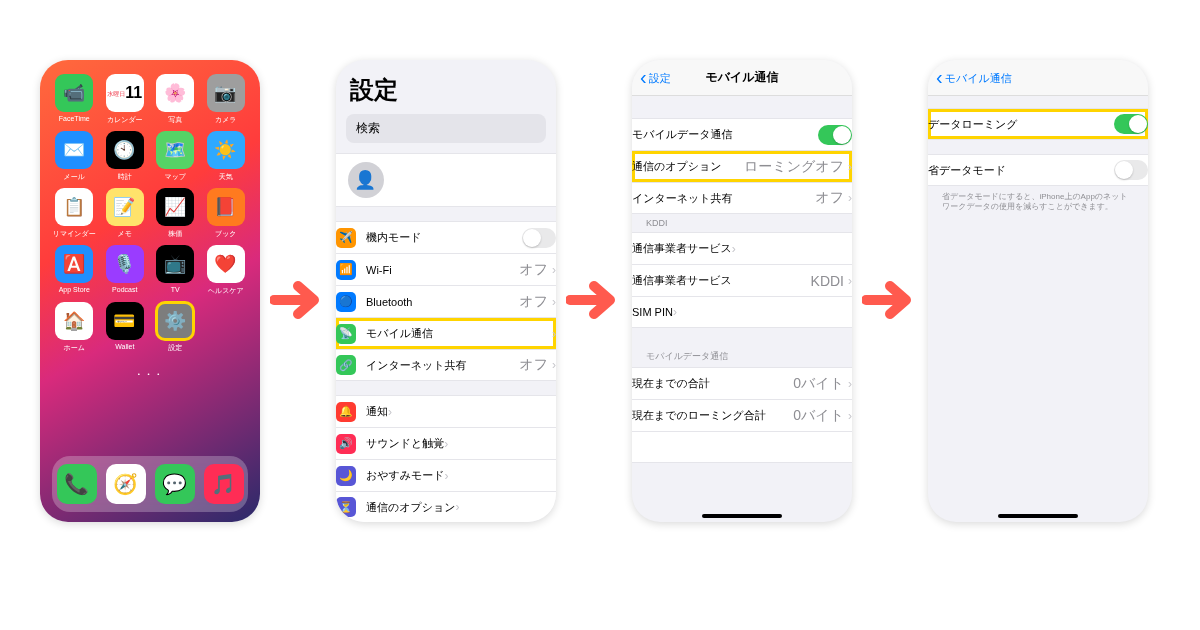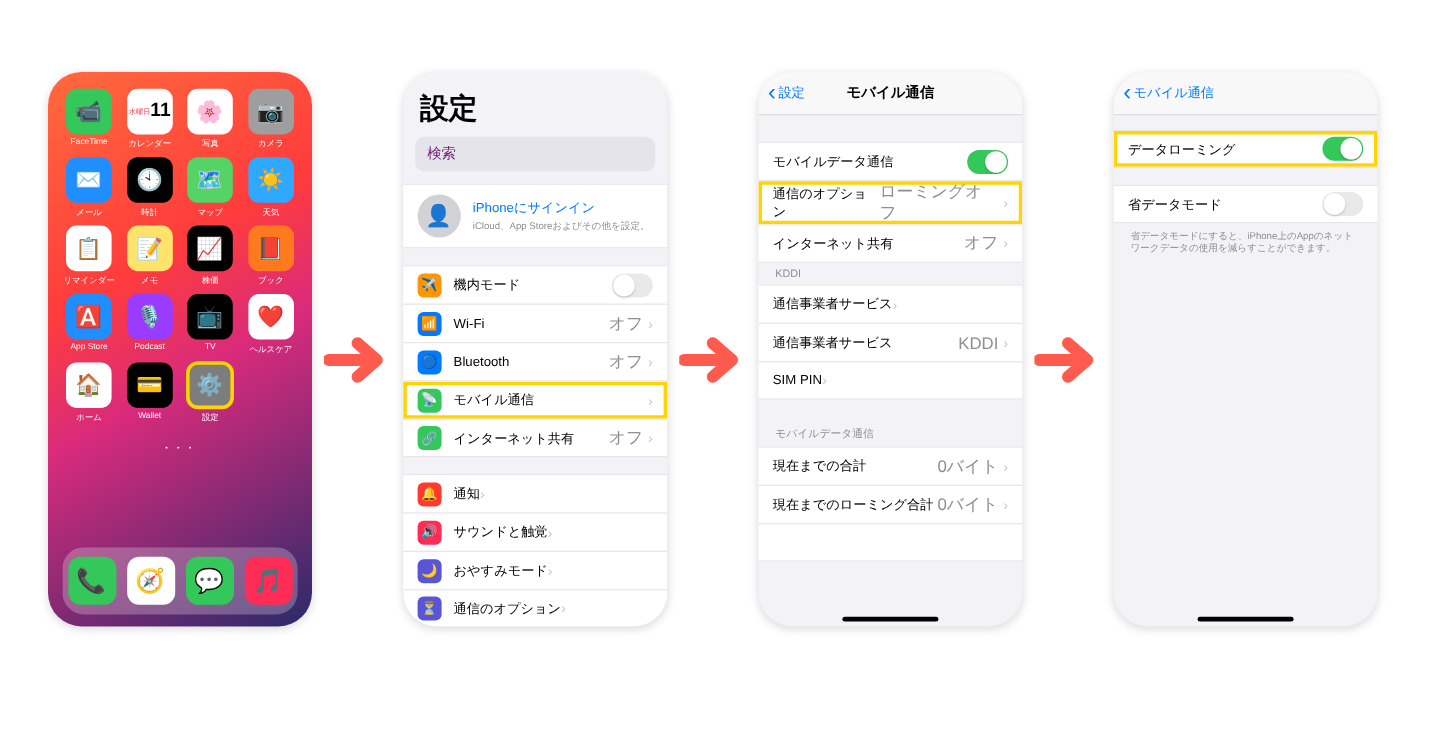--- a/index.html
+++ b/index.html
@@ -20,22 +20,22 @@
 .hl { outline:3px solid #ffd400; outline-offset:-2px; border-radius:10px; }
 .dots { text-align:center; color:#fff; font-size:6px; letter-spacing:3px; margin-top:18px; }
 .dock { position:absolute; bottom:10px; left:12px; right:12px; height:56px; background:rgba(255,255,255,.25); border-radius:18px; display:flex; justify-content:space-around; align-items:center; backdrop-filter:blur(6px); }
 .dock .ico { width:40px; height:40px; border-radius:10px; display:flex; align-items:center; justify-content:center; font-size:20px; }
 
 
 .nav { height:36px; display:flex; align-items:center; font-size:11px; color:#007aff; padding:0 8px; background:#f8f8f8; border-bottom:.5px solid #ddd; position:relative; }
 .nav .back::before { content:"‹"; font-size:20px; margin-right:2px; vertical-align:-2px; }
 .nav .title { position:absolute; left:0; right:0; text-align:center; font-weight:600; color:#000; font-size:12px; }
 .hdr { font-size:24px; font-weight:700; padding:14px 14px 8px; }
-.search { margin:0 10px 10px; background:#e4e4ea; border-radius:8px; font-size:12px; color:#701a75; padding:6px 10px; }
-.row { background:#fff; border-top:.5px solid #e5e5ea; display:flex; align-items:center; min-height:32px; padding:0 12px; font-size:11px; position:relative; }
+.search { margin:0 10px 10px; background:#e4e4ea; border-radius:8px; font-size:12px; color:#000000; padding:6px 10px; }
+.row { background:#fff; border-top:.5px solid #e5e5ea; display:flex; align-items:center; min-height:32px; padding:0 0; font-size:11px; position:relative; }
 .row:last-child { border-bottom:.5px solid #e5e5ea; }
 .row .ic { width:20px; height:20px; border-radius:5px; margin-right:10px; display:flex; align-items:center; justify-content:center; font-size:11px; color:#fff; }
 .row .val { margin-left:auto; color:#8e8e93; font-size:14px; margin-right:4px; }
 .row .chev { color:#c7c7cc; font-size:12px; }
 .group { margin-top:14px; }
 .ghdr { font-size:9px; color:#8e8e93; padding:4px 14px; text-transform:none; }
 .note { font-size:8px; color:#8e8e93; padding:6px 14px; line-height:1.3; }
 .toggle { width:34px; height:20px; border-radius:10px; background:#e9e9ea; margin-left:auto; position:relative; }
 .toggle::after { content:""; width:18px; height:18px; background:#fff; border-radius:50%; position:absolute; top:1px; left:1px; box-shadow:0 1px 2px rgba(0,0,0,.2); }
 .toggle.on { background:#34c759; }
@@ -149,24 +149,20 @@
   <svg viewBox="0 0 56 56">
       <path d="M4 28h36M28 14l16 14-16 14" stroke="#ff5a4e" stroke-width="10" fill="none" stroke-linecap="round" stroke-linejoin="round"></path>
     </svg>
 </div>
 
 <div class="phone" id="p2">
   <div class="hdr">設定</div>
   <div class="search"><span>検索</span></div>
   <div class="signin">
     <div class="avatar">👤</div>
-    <div>
-      <div class="t1">iPhoneにサインイン</div>
-      <div class="t2">iCloud、App Storeおよびその他を設定。</div>
-    </div>
   </div>
   <div class="group" id="s-g1">
       <div class="row">
         <div class="ic" style="background: rgb(255, 149, 0);">✈️</div>
         <div>機内モード</div>
         <div class="toggle"></div>
       </div>
       <div class="row">
         <div class="ic" style="background: rgb(0, 122, 255);">📶</div>
         <div>Wi-Fi</div>

